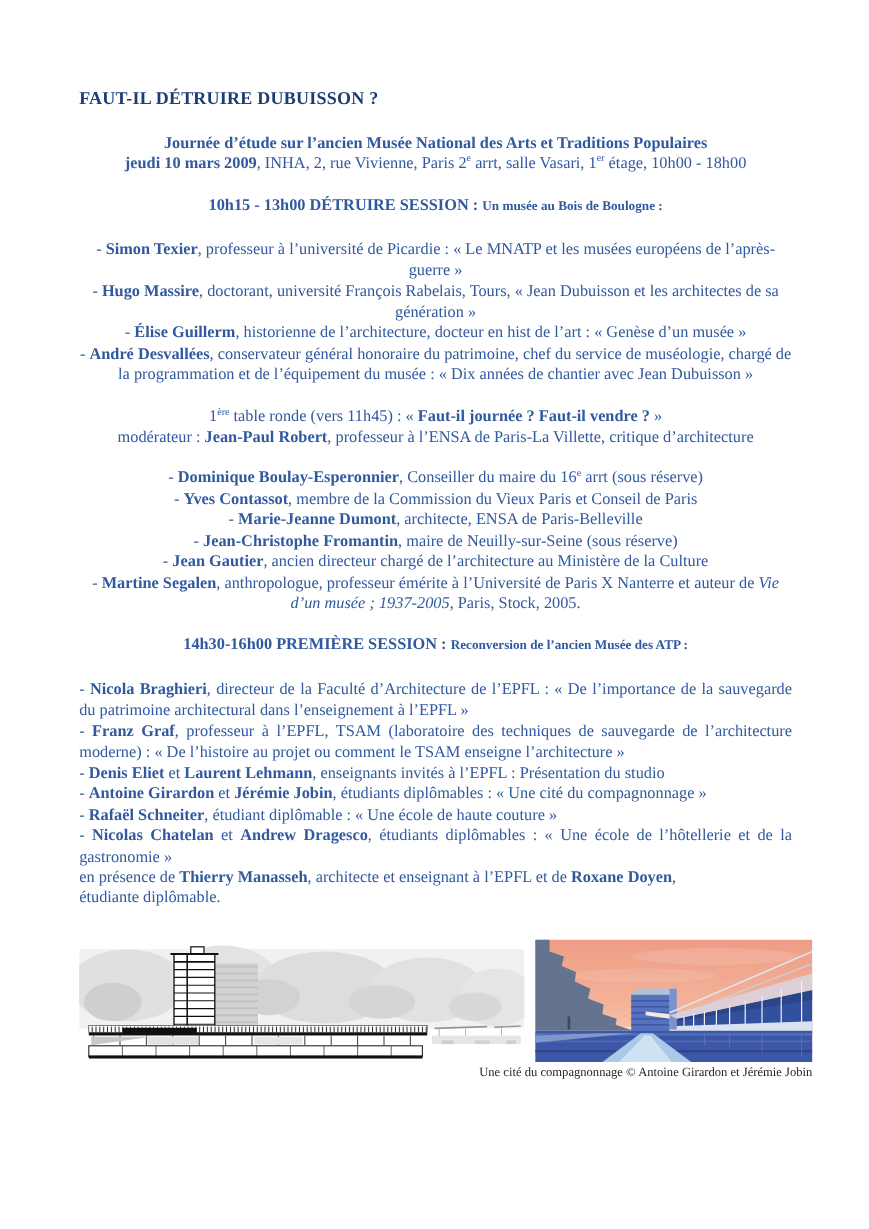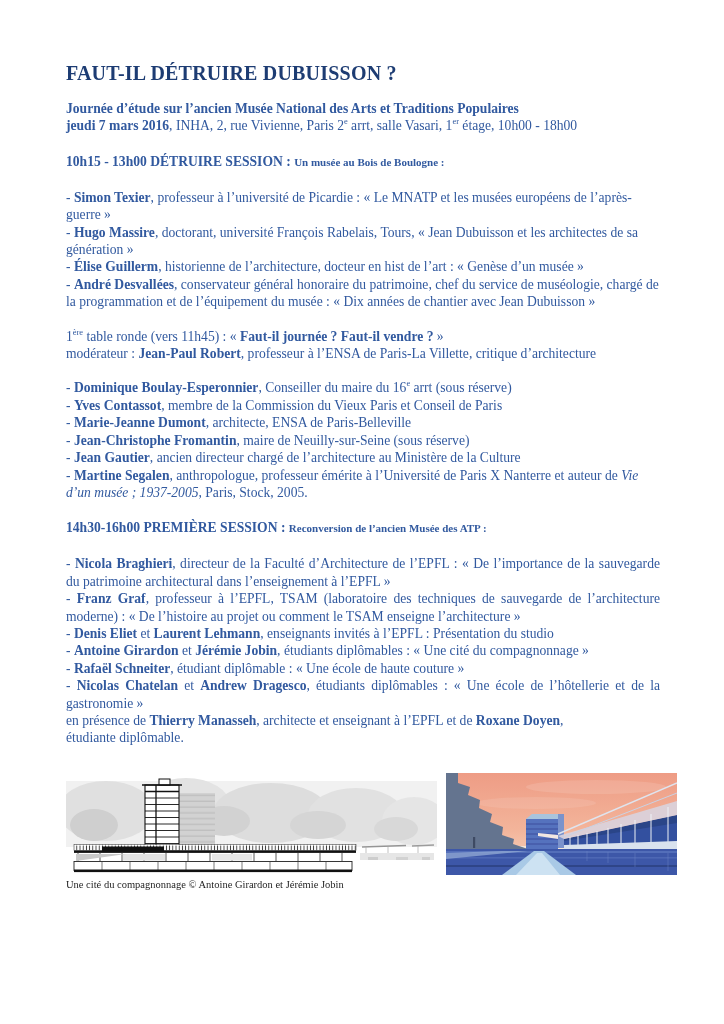--- a/index.html
+++ b/index.html
@@ -5,47 +5,47 @@
   html,body{margin:0;padding:0;}
   body{
     width:724px;min-height:1024px;background:#ffffff;
     font-family:"Liberation Serif","DejaVu Serif",serif;
     color:var(--body-color,#31599f);
     font-size:13.6px;line-height:17.4px;
     -webkit-font-smoothing:antialiased;
   }
   .page{padding:64px 64px 0 66px;width:594px;}
   .doc-title{
-    font-weight:700;font-size:20px;line-height:19px;
-    color:var(--title-color,#1d3c73);letter-spacing:.2px;
-  }
-  .block{margin-top:17px;}
+    font-weight:700;font-size:15px;line-height:19px;
+    color:var(--title-color,#1d3c73);letter-spacing:.2px;margin-top:10px;
+  }
+  .block{margin-top:17px;text-align:center;}
   .b{font-weight:700;}
   .i{font-style:italic;}
   .lg{font-size:11px;line-height:20px;}
   sup{font-size:.62em;line-height:0;vertical-align:super;}
   .justify{text-align:justify;}
   .images-row{
     margin-top:26px;display:flex;align-items:flex-start;gap:9px;width:611px;
   }
   .img-frame{display:block;flex:0 0 auto;}
   .img-frame svg{display:block;}
   .caption{
-    width:611px;text-align:left;margin-top:3px;
+    width:611px;text-align:right;margin-top:3px;
     font-size:10.5px;line-height:13px;color:var(--caption-color,#1f1f1f);
   }
 </style>
 </head>
 <body style="--body-color: #31599f; --title-color: #1d3c73; --caption-color: #1f1f1f;">
 
 <div class="page">
 
   <div class="doc-title"><span class="b">FAUT-IL DÉTRUIRE DUBUISSON ?</span></div>
 
-  <div class="block"><span class="b">Journée d’étude sur l’ancien Musée National des Arts et Traditions Populaires</span><br><span class="b">jeudi 7 mars 2016</span><span>, INHA, 2, rue Vivienne, Paris 2</span><sup>e</sup><span> arrt,  salle Vasari, 1</span><sup>er</sup><span> étage, 10h00 - 18h00</span></div>
+  <div class="block"><span class="b">Journée d’étude sur l’ancien Musée National des Arts et Traditions Populaires</span><br><span class="b">jeudi 10 mars 2009</span><span>, INHA, 2, rue Vivienne, Paris 2</span><sup>e</sup><span> arrt,  salle Vasari, 1</span><sup>er</sup><span> étage, 10h00 - 18h00</span></div>
 
 
   <div class="block"><span class="b">10h15 - 13h00 DÉTRUIRE SESSION : </span><span class="b lg"> Un musée au Bois de Boulogne :</span><br></div>
 
   <div class="block"><span>- </span><span class="b">Simon Texier</span><span>, professeur à l’université de Picardie : « Le MNATP et les musées européens de l’après-guerre »</span><br><span>- </span><span class="b">Hugo Massire</span><span>, doctorant, université François Rabelais, Tours,  « Jean Dubuisson et les architectes de sa génération »</span><br><span>- </span><span class="b">Élise Guillerm</span><span>, historienne de l’architecture, docteur en hist de l’art : « Genèse d’un musée »</span><br><span>- </span><span class="b">André Desvallées</span><span>, conservateur général honoraire du patrimoine, chef du service de muséologie, chargé de la programmation et de l’équipement du musée : « Dix années de chantier avec Jean Dubuisson »</span></div>
 
   <div class="block"><span>1</span><sup>ère</sup><span> table ronde (vers 11h45) : « </span><span class="b">Faut-il journée ? Faut-il vendre ?</span><span> »</span><br><span>modérateur :  </span><span class="b">Jean-Paul Robert</span><span>, professeur à l’ENSA de Paris-La Villette, critique d’architecture</span></div>
 
   <div class="block"><span>- </span><span class="b">Dominique Boulay-Esperonnier</span><span>, Conseiller du maire du 16</span><sup>e</sup><span> arrt (sous réserve)</span><br><span>- </span><span class="b">Yves Contassot</span><span>, membre de la Commission du Vieux Paris et Conseil de Paris</span><br><span>- </span><span class="b">Marie-Jeanne Dumont</span><span>, architecte, ENSA de Paris-Belleville</span><br><span>- </span><span class="b">Jean-Christophe Fromantin</span><span>, maire de Neuilly-sur-Seine (sous réserve)</span><br><span>- </span><span class="b">Jean Gautier</span><span>, ancien directeur chargé de l’architecture au Ministère de la Culture</span><br><span>- </span><span class="b">Martine Segalen</span><span>, anthropologue, professeur émérite à l’Université de Paris X Nanterre et auteur de  </span><span class="i">Vie d’un musée ; 1937-2005</span><span>, Paris, Stock, 2005.</span></div>
 

